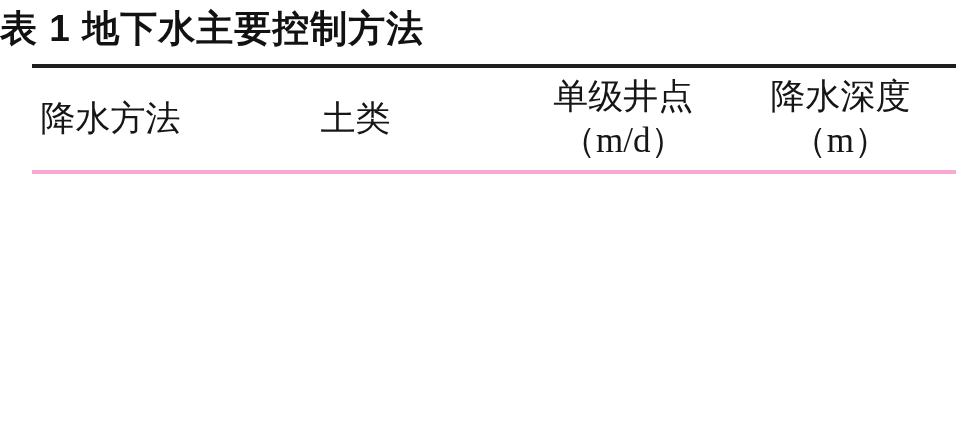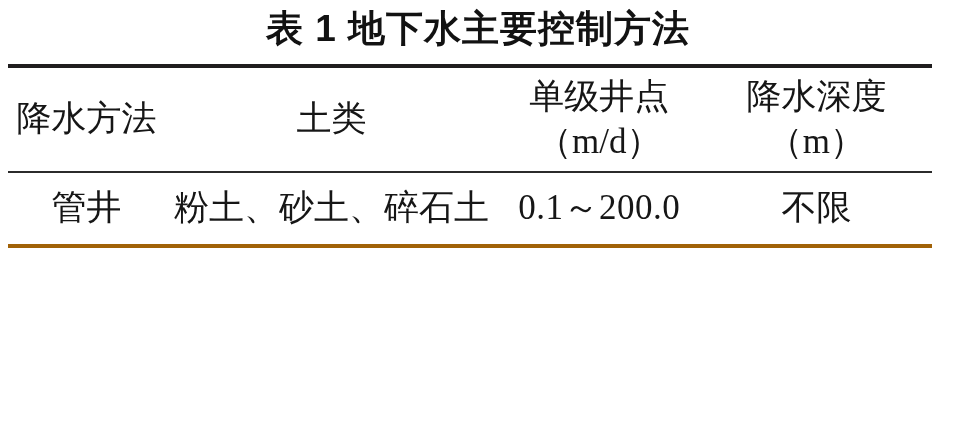--- a/index.html
+++ b/index.html
@@ -14,37 +14,37 @@
     background: #ffffff;
     overflow: hidden;
     font-family: "Liberation Serif", "DejaVu Serif", serif;
     color: #161616;
   }
   .title {
     position: absolute;
     top: 4px;
     left: 0;
     width: 956px;
-    text-align: center;
+    text-align: left;
     font-family: "Liberation Sans", "DejaVu Sans", sans-serif;
     font-weight: bold;
     font-size: 37px;
     letter-spacing: 1px;
     color: #121212;
     white-space: nowrap;
   }
   table.gw-table {
     position: absolute;
     top: 64px;
-    left: 8px;
+    left: 32px;
     width: 924px;
     border-collapse: collapse;
     table-layout: fixed;
     border-top: 4px solid #1f1d1e;
-    border-bottom: 4px solid #a16207;
+    border-bottom: 4px solid #f9a8d4;
   }
   .gw-table th,
   .gw-table td {
     font-weight: normal;
     text-align: center;
     vertical-align: middle;
     padding: 0;
     font-size: 35px;
     color: #161616;
     line-height: 1.26;
@@ -87,30 +87,16 @@
           <span class="hdr-line">单级井点</span>
           <span class="hdr-line">（m/d）</span>
         </th>
         <th>
           <span class="hdr-line">降水深度</span>
           <span class="hdr-line">（m）</span>
         </th>
       </tr>
     </thead>
     <tbody>
-      <tr class="row-1">
-        <td>
-          <span>管井</span>
-        </td>
-        <td>
-          <span>粉土、砂土、碎石土</span>
-        </td>
-        <td>
-          <span class="num">0.1～200.0</span>
-        </td>
-        <td>
-          <span class="depth-line">不限</span>
-        </td>
-      </tr>
     </tbody>
   </table>
 
 </div>
 
 </body></html>

